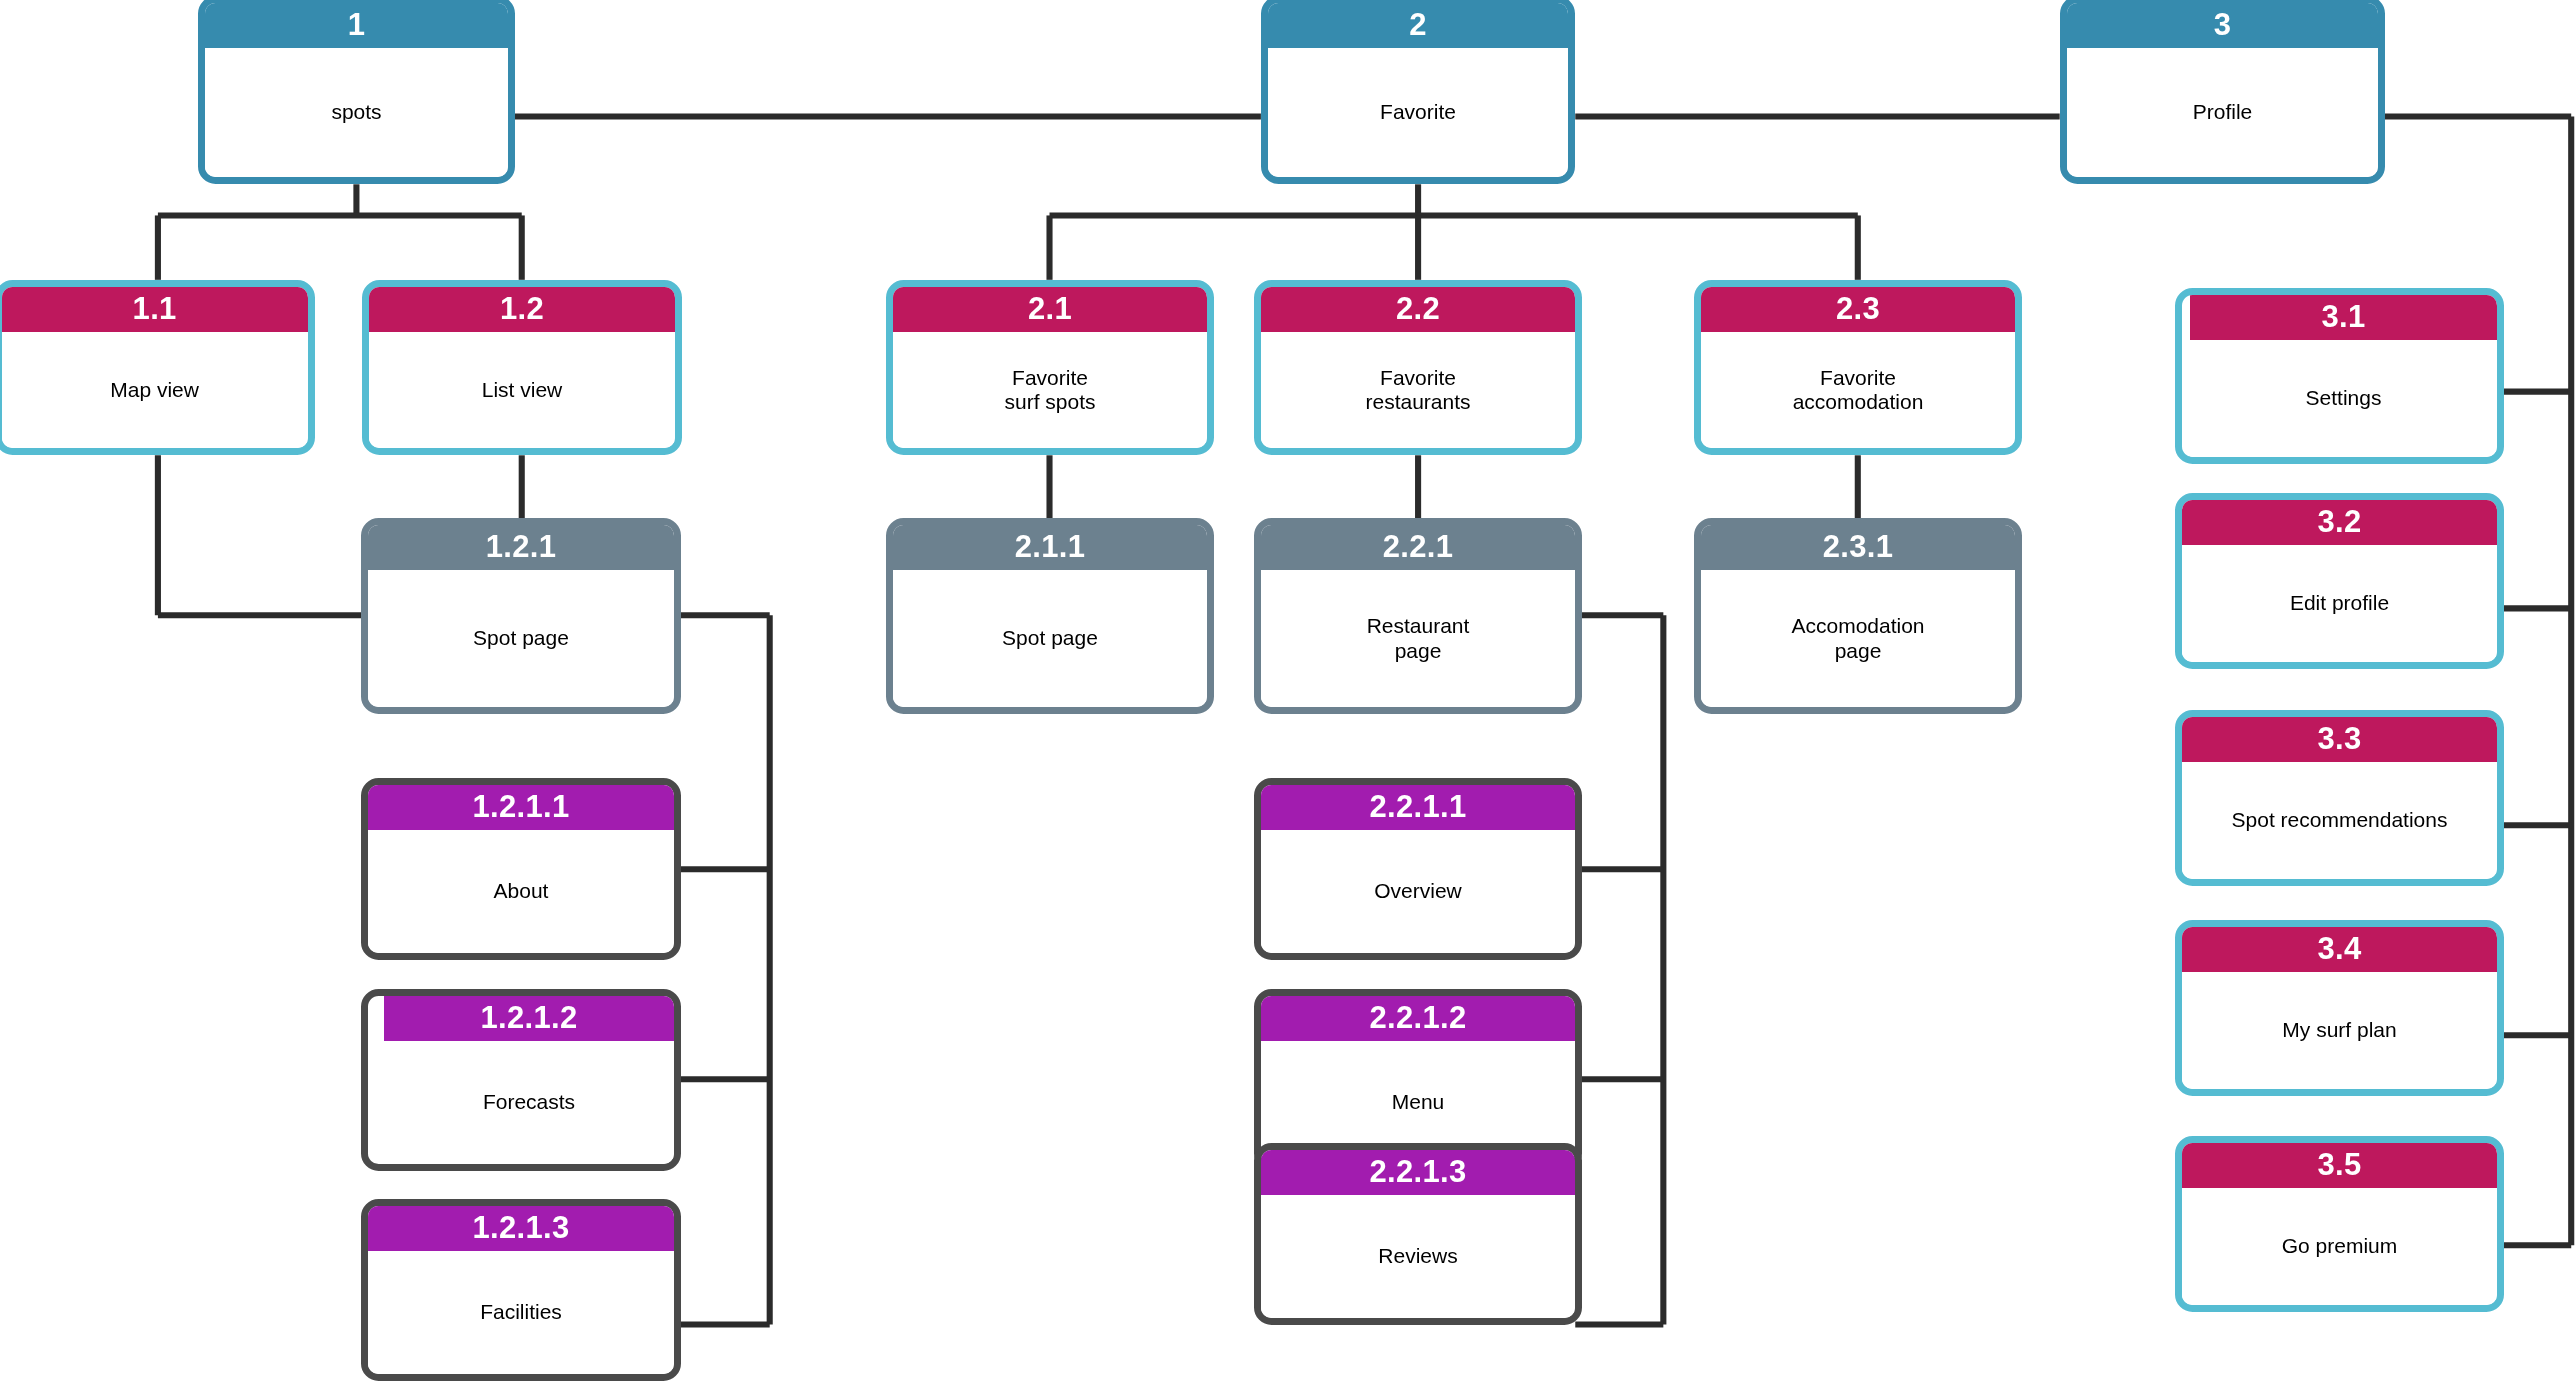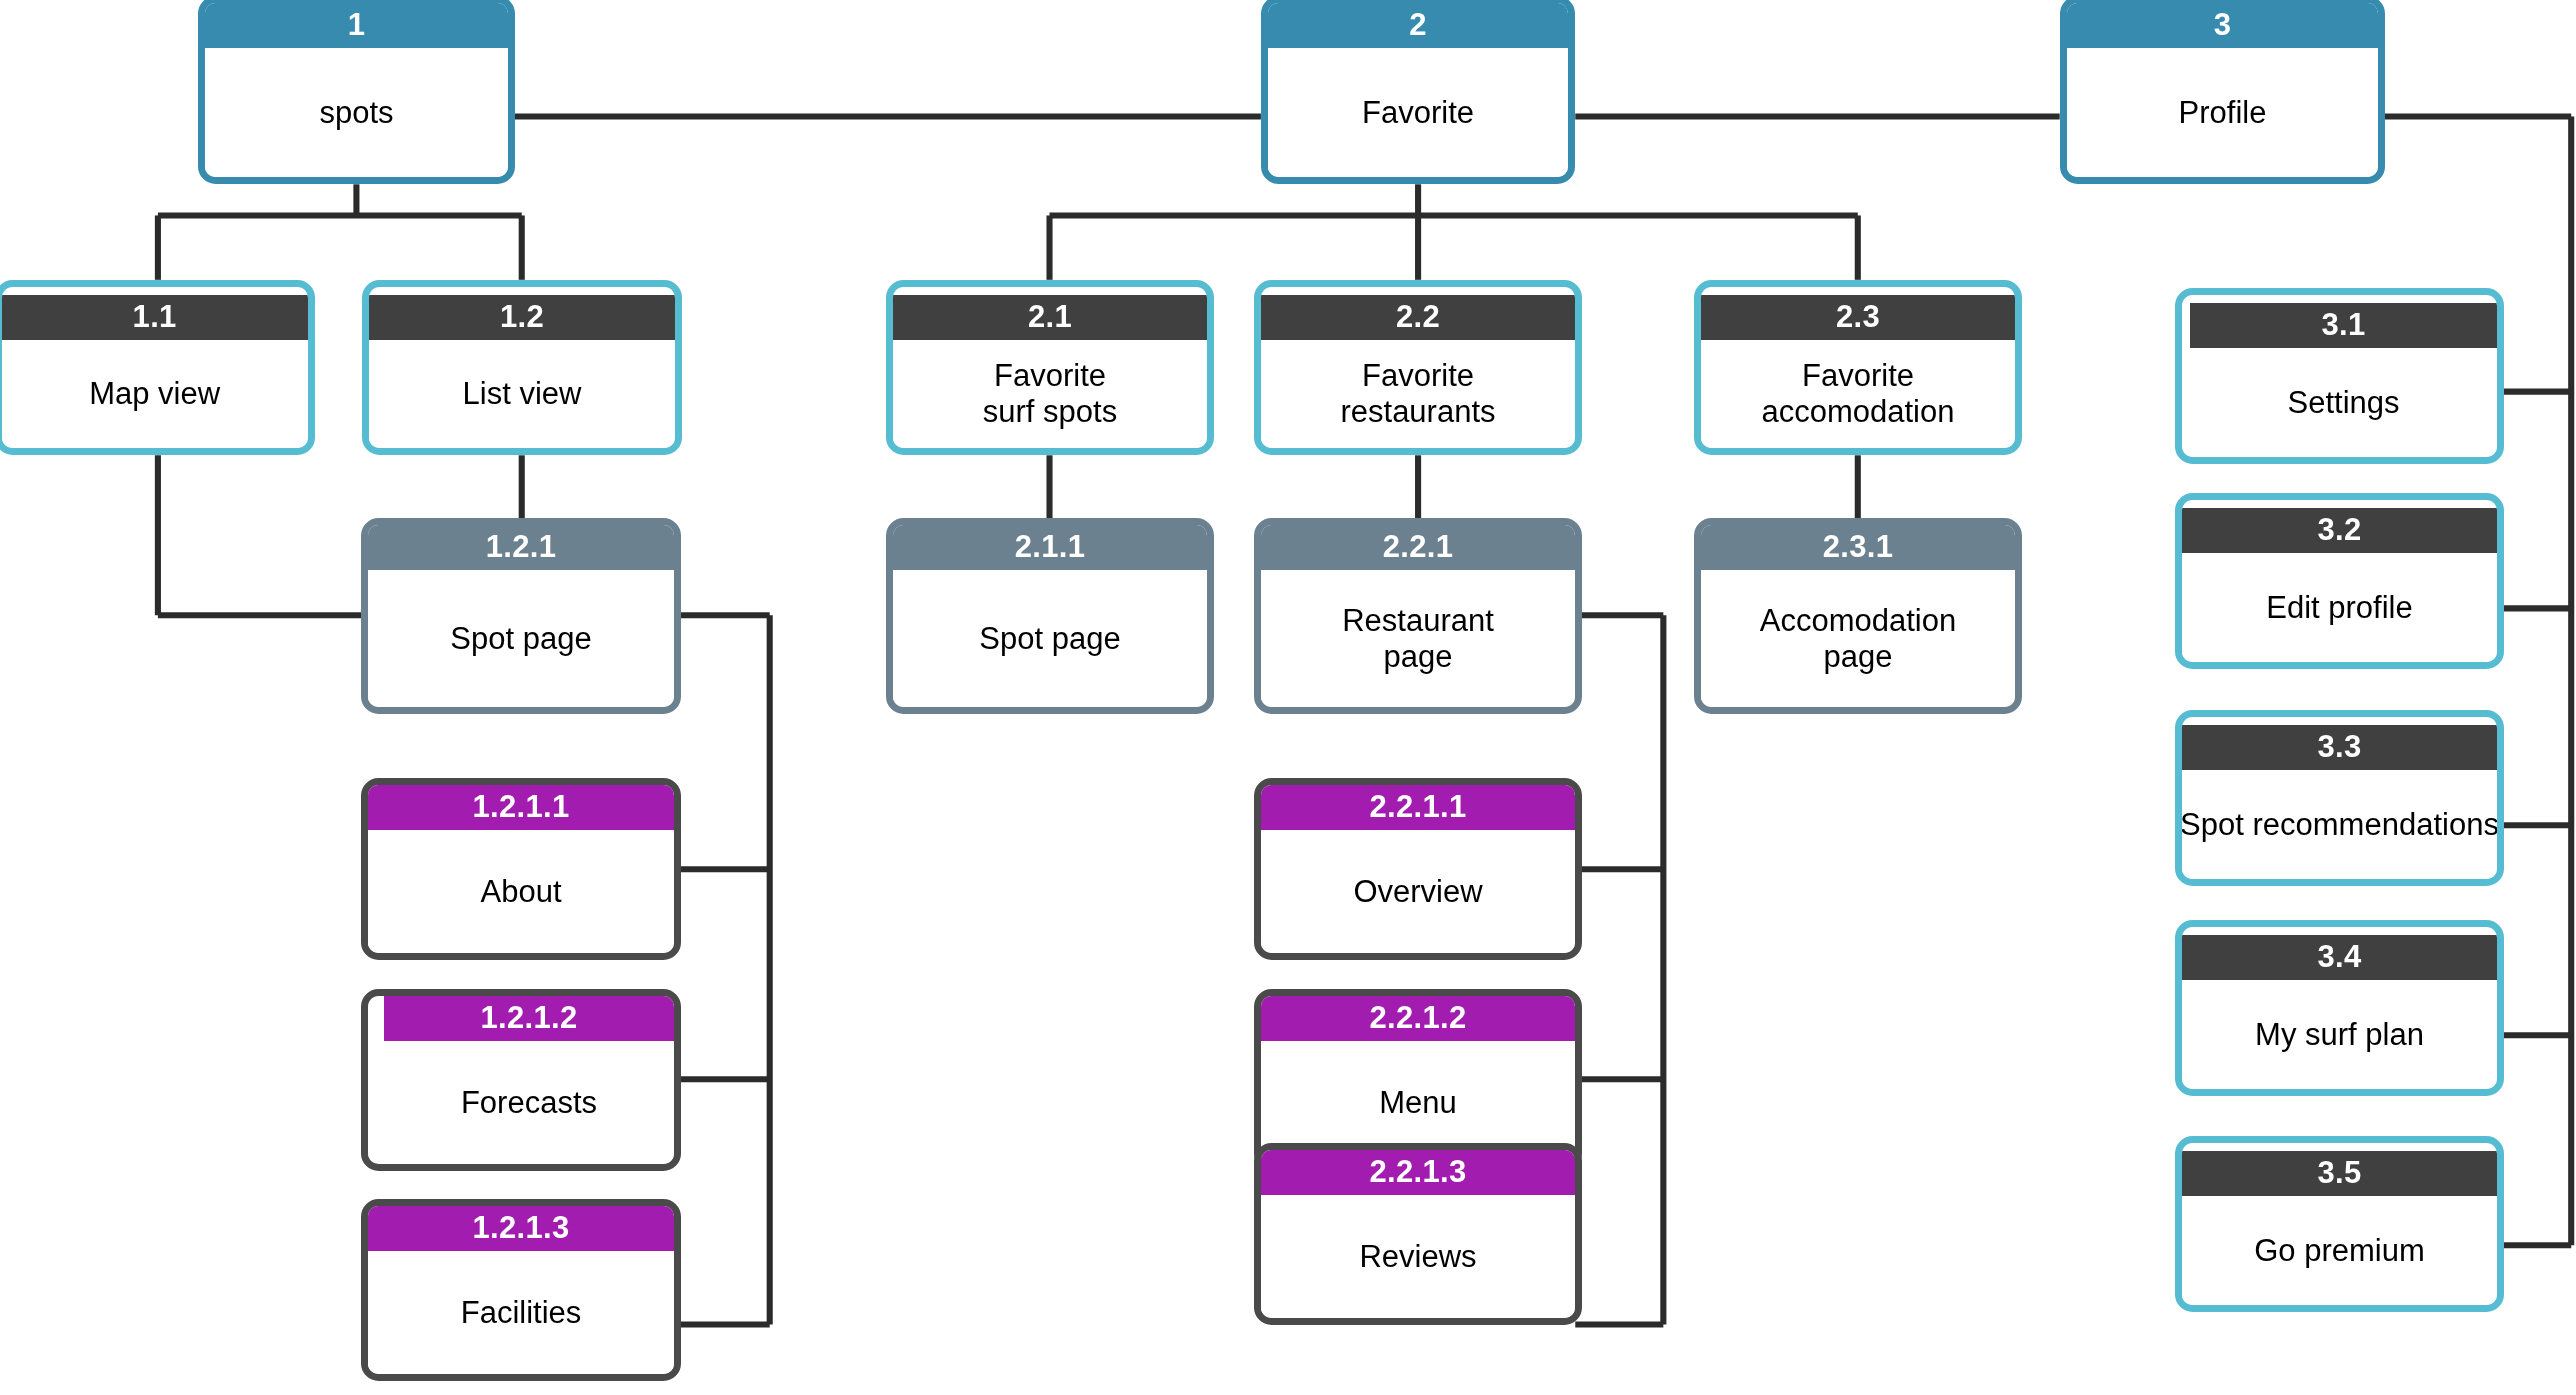--- a/index.html
+++ b/index.html
@@ -45,30 +45,30 @@
     letter-spacing: 0.3px;
   }
   .node-body {
     flex: 1 1 auto;
     background: #ffffff;
     display: flex;
     align-items: center;
     justify-content: center;
     text-align: center;
     color: #000000;
-    font-size: 31px;
+    font-size: 21px;
     line-height: 1.16;
     padding: 0 4.1px;
     white-space: pre-line;
   }
   
   .lvl1 { border-color: #368bae; }
   .lvl1 .node-num { background: #368bae; }
   .lvl2 { border-color: #55bcd2; }
-  .lvl2 .node-num { background: #404040; margin-top: 8px; }
+  .lvl2 .node-num { background: #be185d; }
   .lvl3 { border-color: #6c818f; }
   .lvl3 .node-num { background: #6c818f; }
   .lvl4 { border-color: #4a4a4a; }
   .lvl4 .node-num { background: #a21caf; }
   .node-body.overflow {
     white-space: nowrap;
     overflow: visible;
     padding: 9px;
   }
 </style>

